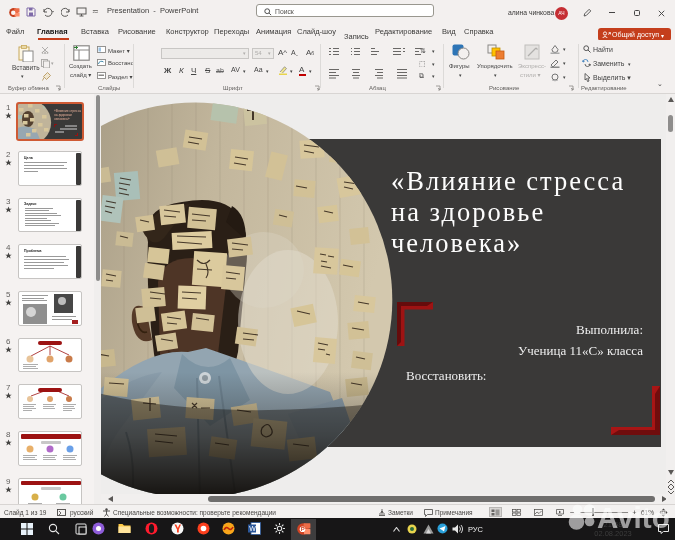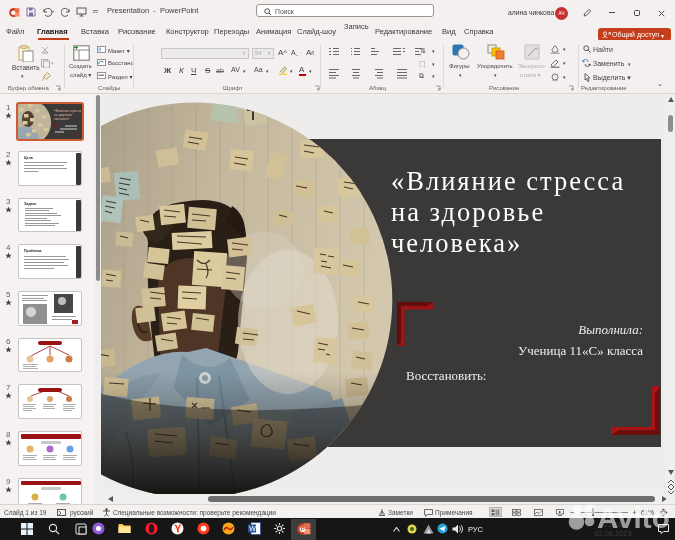--- a/index.html
+++ b/index.html
@@ -68,21 +68,21 @@
 <div class="abs" style="left:0;top:22px;width:675px;height:18px;background:#f3f0ef;font-size:7.5px;color:#3b3a39;">
   <div class="abs" style="left:6px;top:5px;">Файл</div>
   <div class="abs" style="left:37px;top:5px;color:#161514;font-weight:bold;">Главная</div>
   <div class="abs" style="left:38px;top:15.5px;width:31px;height:2.5px;background:#c43e1c;"></div>
   <div class="abs" style="left:81px;top:5px;">Вставка</div>
   <div class="abs" style="left:118px;top:5px;">Рисование</div>
   <div class="abs" style="left:166px;top:5px;">Конструктор</div>
   <div class="abs" style="left:214px;top:5px;">Переходы</div>
   <div class="abs" style="left:256px;top:5px;">Анимация</div>
   <div class="abs" style="left:297px;top:5px;">Слайд-шоу</div>
-  <div class="abs" style="left:344px;top:0;">Запись</div>
+  <div class="abs" style="left:344px;top:10px;">Запись</div>
   <div class="abs" style="left:375px;top:5px;">Редактирование</div>
   <div class="abs" style="left:442px;top:5px;">Вид</div>
   <div class="abs" style="left:464px;top:5px;">Справка</div>
 
   <div class="abs" style="left:598px;top:6px;width:73px;height:13px;background:#c43e1c;border-radius:3px;">
     <svg class="abs" style="left:4px;top:2.5px;" width="9" height="8" viewBox="0 0 9 8">
         <circle cx="3" cy="2.5" r="1.6" fill="none" stroke="#fff" stroke-width="0.9"></circle>
         <path d="M0.8 7 a2.4 2.4 0 0 1 4.4 0" fill="none" stroke="#fff" stroke-width="0.9"></path>
         <path d="M6 3.5 l2.5 -1.8 M8.5 1.7 l-1.8 -0.2 M8.5 1.7 l-0.2 1.8" stroke="#fff" stroke-width="0.8" fill="none"></path>
       </svg>
@@ -622,21 +622,21 @@
       </g>
 
       <rect x="0" y="270" width="398" height="128" fill="url(#botshadow)"></rect>
 
       <path d="M0 250 Q 130 330 398 300 L398 398 L0 398 Z" fill="#120e0a" opacity="0.42"></path>
     </g>
   </svg>
 
   <div class="abs" style="left:290px;top:72px;width:262px;font-family:'Liberation Serif',serif;font-size:26.5px;letter-spacing:2px;line-height:31px;color:#fdfdfd;">«Влияние стресса на&nbsp;здоровье человека»</div>
 
-  <div class="abs" style="left:380px;top:228px;width:162px;text-align:right;font-family:'Liberation Serif',serif;font-size:13px;color:#efefef;font-style:italic;">Выполнила:</div>
+  <div class="abs" style="left:380px;top:228px;width:162px;text-align:right;font-family:'Liberation Serif',serif;font-size:13px;color:#efefef;">Выполнила:</div>
   <div class="abs" style="left:380px;top:249px;width:162px;text-align:right;font-family:'Liberation Serif',serif;font-size:13px;color:#efefef;">Ученица 11«С» класса</div>
   <div class="abs" style="left:305px;top:274px;font-family:'Liberation Serif',serif;font-size:13px;color:#efefef;">Восстановить:</div>
 
   <svg class="abs" style="left:296px;top:208px;" width="37" height="45" viewBox="0 0 37 45">
     <path d="M0 0 H36 V7.5 H7.5 V44 H0 Z" fill="#9e1313"></path>
     <path d="M0 0 H36 L30 4 H4 L4 40 L0 44 Z" fill="#650c0c"></path>
   </svg>
   <svg class="abs" style="left:510px;top:292px;" width="49" height="49" viewBox="0 0 49 49">
     <path d="M49 49 H0 V41 H41 V0 H49 Z" fill="#a81515"></path>
     <path d="M49 49 H0 L8 44 H44 L44 8 L49 0 Z" fill="#700d0d"></path>

